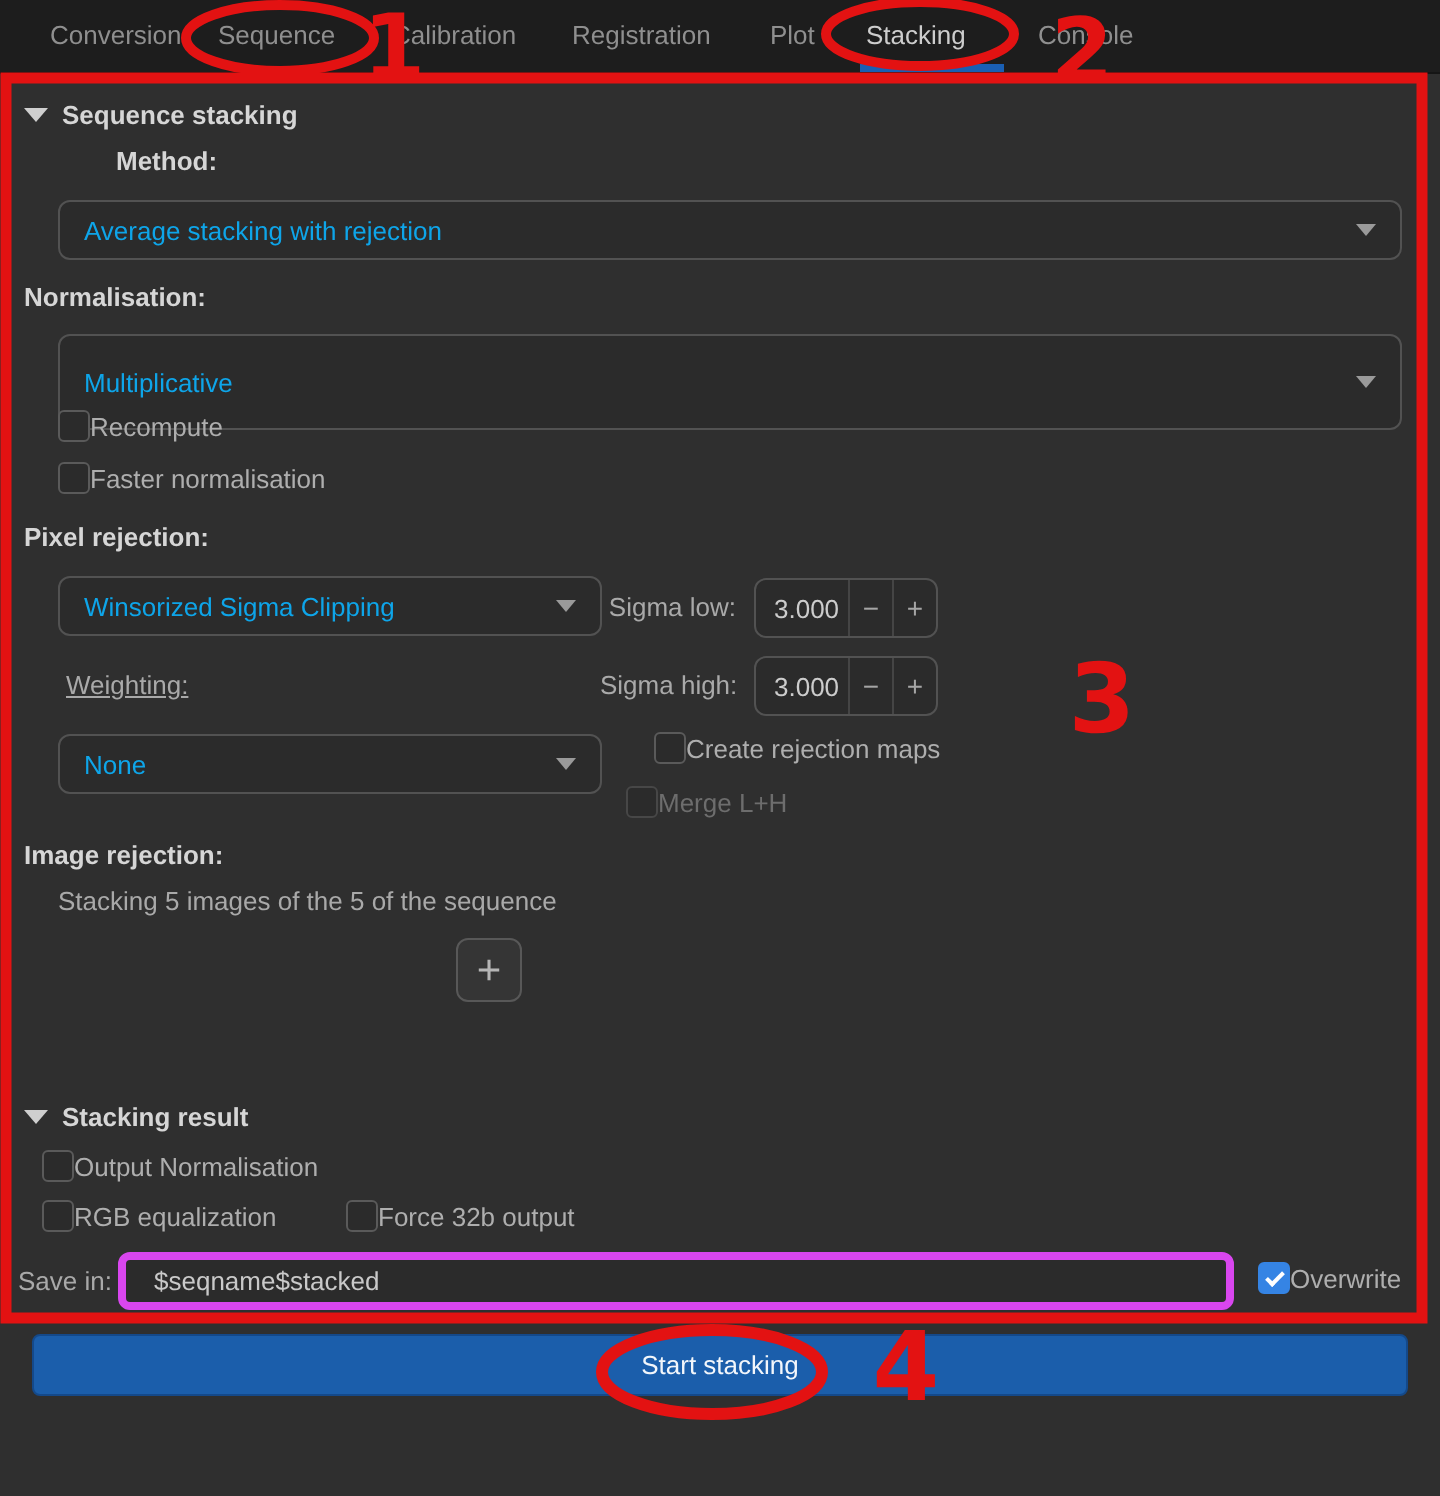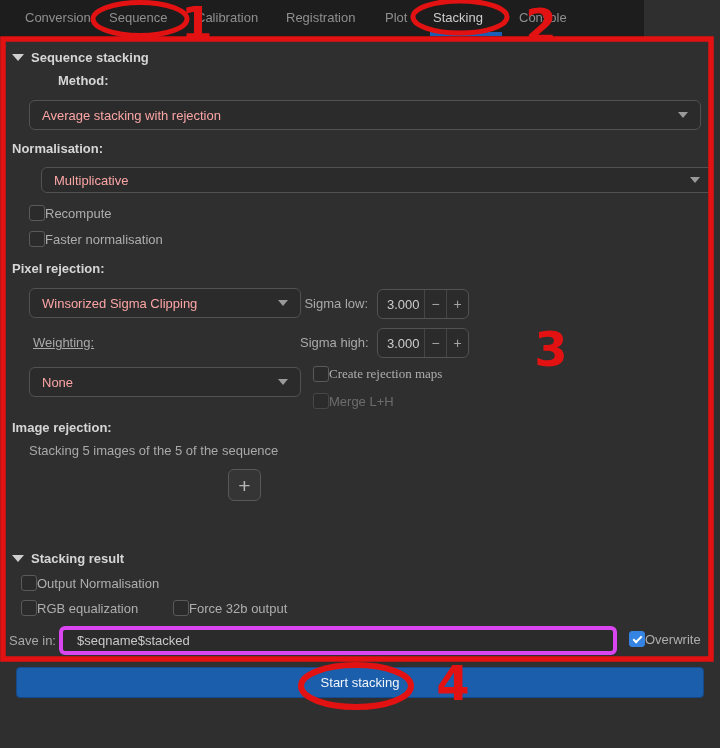--- a/index.html
+++ b/index.html
@@ -1,37 +1,37 @@
 <!DOCTYPE html>
 <html><head>
 <meta charset="utf-8">
 <style>
   * { margin:0; padding:0; box-sizing:border-box; }
   html,body { width:720px; height:748px; }
   body { font-family:"Liberation Sans", sans-serif; background:#2f2f2f; }
   .screen { position:relative; width:720px; height:748px; background:#2f2f2f; overflow:hidden; }
 
   
-  .tabbar { position:absolute; left:0; top:0; width:644px; height:37px; background:#1d1d1d; border-bottom:1px solid #151515; }
+  .tabbar { position:absolute; left:0; top:0; width:720px; height:37px; background:#1d1d1d; border-bottom:1px solid #151515; }
   .tab { position:absolute; top:0; height:36px; line-height:36px; font-size:13px; color:#8f8f8f; cursor:default; }
   .tab.active { color:#cdcdcd; }
   .tab-indicator { position:absolute; left:430px; top:32px; width:72px; height:4px; background:#1a5fb4; }
 
   
   .lbl-bold { position:absolute; font-size:13px; font-weight:bold; color:#d6d6d6; white-space:nowrap; }
   .lbl { position:absolute; font-size:13px; color:#a9a9a9; white-space:nowrap; }
 
   
   .expander { position:absolute; display:flex; align-items:center; gap:7px; }
   .exp-arrow { width:0; height:0; border-left:6px solid transparent; border-right:6px solid transparent; border-top:7px solid #cfcfcf; }
   .exp-title { font-size:13px; font-weight:bold; color:#d6d6d6; }
 
   
   .dropdown { position:absolute; background:#2b2b2b; border:1px solid #525252; border-radius:6px; display:flex; align-items:center; padding:0 12px; cursor:default; }
-  .dd-text { font-size:13px; color:#fca5a5; flex:1; overflow:hidden; white-space:nowrap; }
+  .dd-text { font-size:13px; color:#0ea5e9; flex:1; overflow:hidden; white-space:nowrap; }
   .chev { width:0; height:0; border-left:5px solid transparent; border-right:5px solid transparent; border-top:6px solid #9a9a9a; margin-left:8px; }
 
   
   .cbrow { position:absolute; display:flex; align-items:center; gap:0; }
   .cb { width:16px; height:16px; background:#2b2b2b; border:1px solid #5a5a5a; border-radius:3px; position:relative; flex:none; }
   .cb.checked { background:#3584e4; border-color:#3584e4; }
   .cb .tick { position:absolute; left:3px; top:3.5px; width:9px; height:5px; border-left:2px solid #ffffff; border-bottom:2px solid #ffffff; transform:rotate(-45deg); }
   .cb-label { font-size:13px; color:#aeaeae; }
   .cbrow.disabled .cb { border-color:#474747; }
   .cbrow.disabled .cb-label { color:#6d6d6d; }
@@ -70,21 +70,21 @@
     <span class="exp-title">Sequence stacking</span>
   </div>
 
   <span class="lbl-bold" style="left:12px; top:73px;padding-left:46px;">Method:</span>
   <div class="dropdown" style="left:29px; top:100px; width:672px; height:30px;">
     <span class="dd-text">Average stacking with rejection</span>
     <span class="chev"></span>
   </div>
 
   <span class="lbl-bold" style="left:12px; top:141px;">Normalisation:</span>
-  <div class="dropdown" style="left:29px; top:167px; width:672px; height:26px;margin-left:12px;">
+  <div class="dropdown" style="left:29px; top:167px; width:672px; height:48px;">
     <span class="dd-text">Multiplicative</span>
     <span class="chev"></span>
   </div>
 
   <div class="cbrow" style="left:29px; top:205px;">
     <span class="cb"></span>
     <span class="cb-label">Recompute</span>
   </div>
   <div class="cbrow" style="left:29px; top:231px;">
     <span class="cb"></span>
@@ -110,21 +110,21 @@
     <span class="spin-val">3.000</span>
     <span class="spin-btn">−</span>
     <span class="spin-btn">+</span>
   </div>
 
   <div class="dropdown" style="left:29px; top:367px; width:272px; height:30px;">
     <span class="dd-text">None</span>
     <span class="chev"></span>
   </div>
 
-  <div class="cbrow" style="left:313px; top:366px;font-family:Liberation Serif, serif;">
+  <div class="cbrow" style="left:327px; top:366px;">
     <span class="cb"></span>
     <span class="cb-label">Create rejection maps</span>
   </div>
   <div class="cbrow disabled" style="left:313px; top:393px;">
     <span class="cb"></span>
     <span class="cb-label">Merge L+H</span>
   </div>
 
   <span class="lbl-bold" style="left:12px; top:420px;">Image rejection:</span>
   <span class="lbl" style="left:29px; top:443px;">Stacking 5 images of the 5 of the sequence</span>

